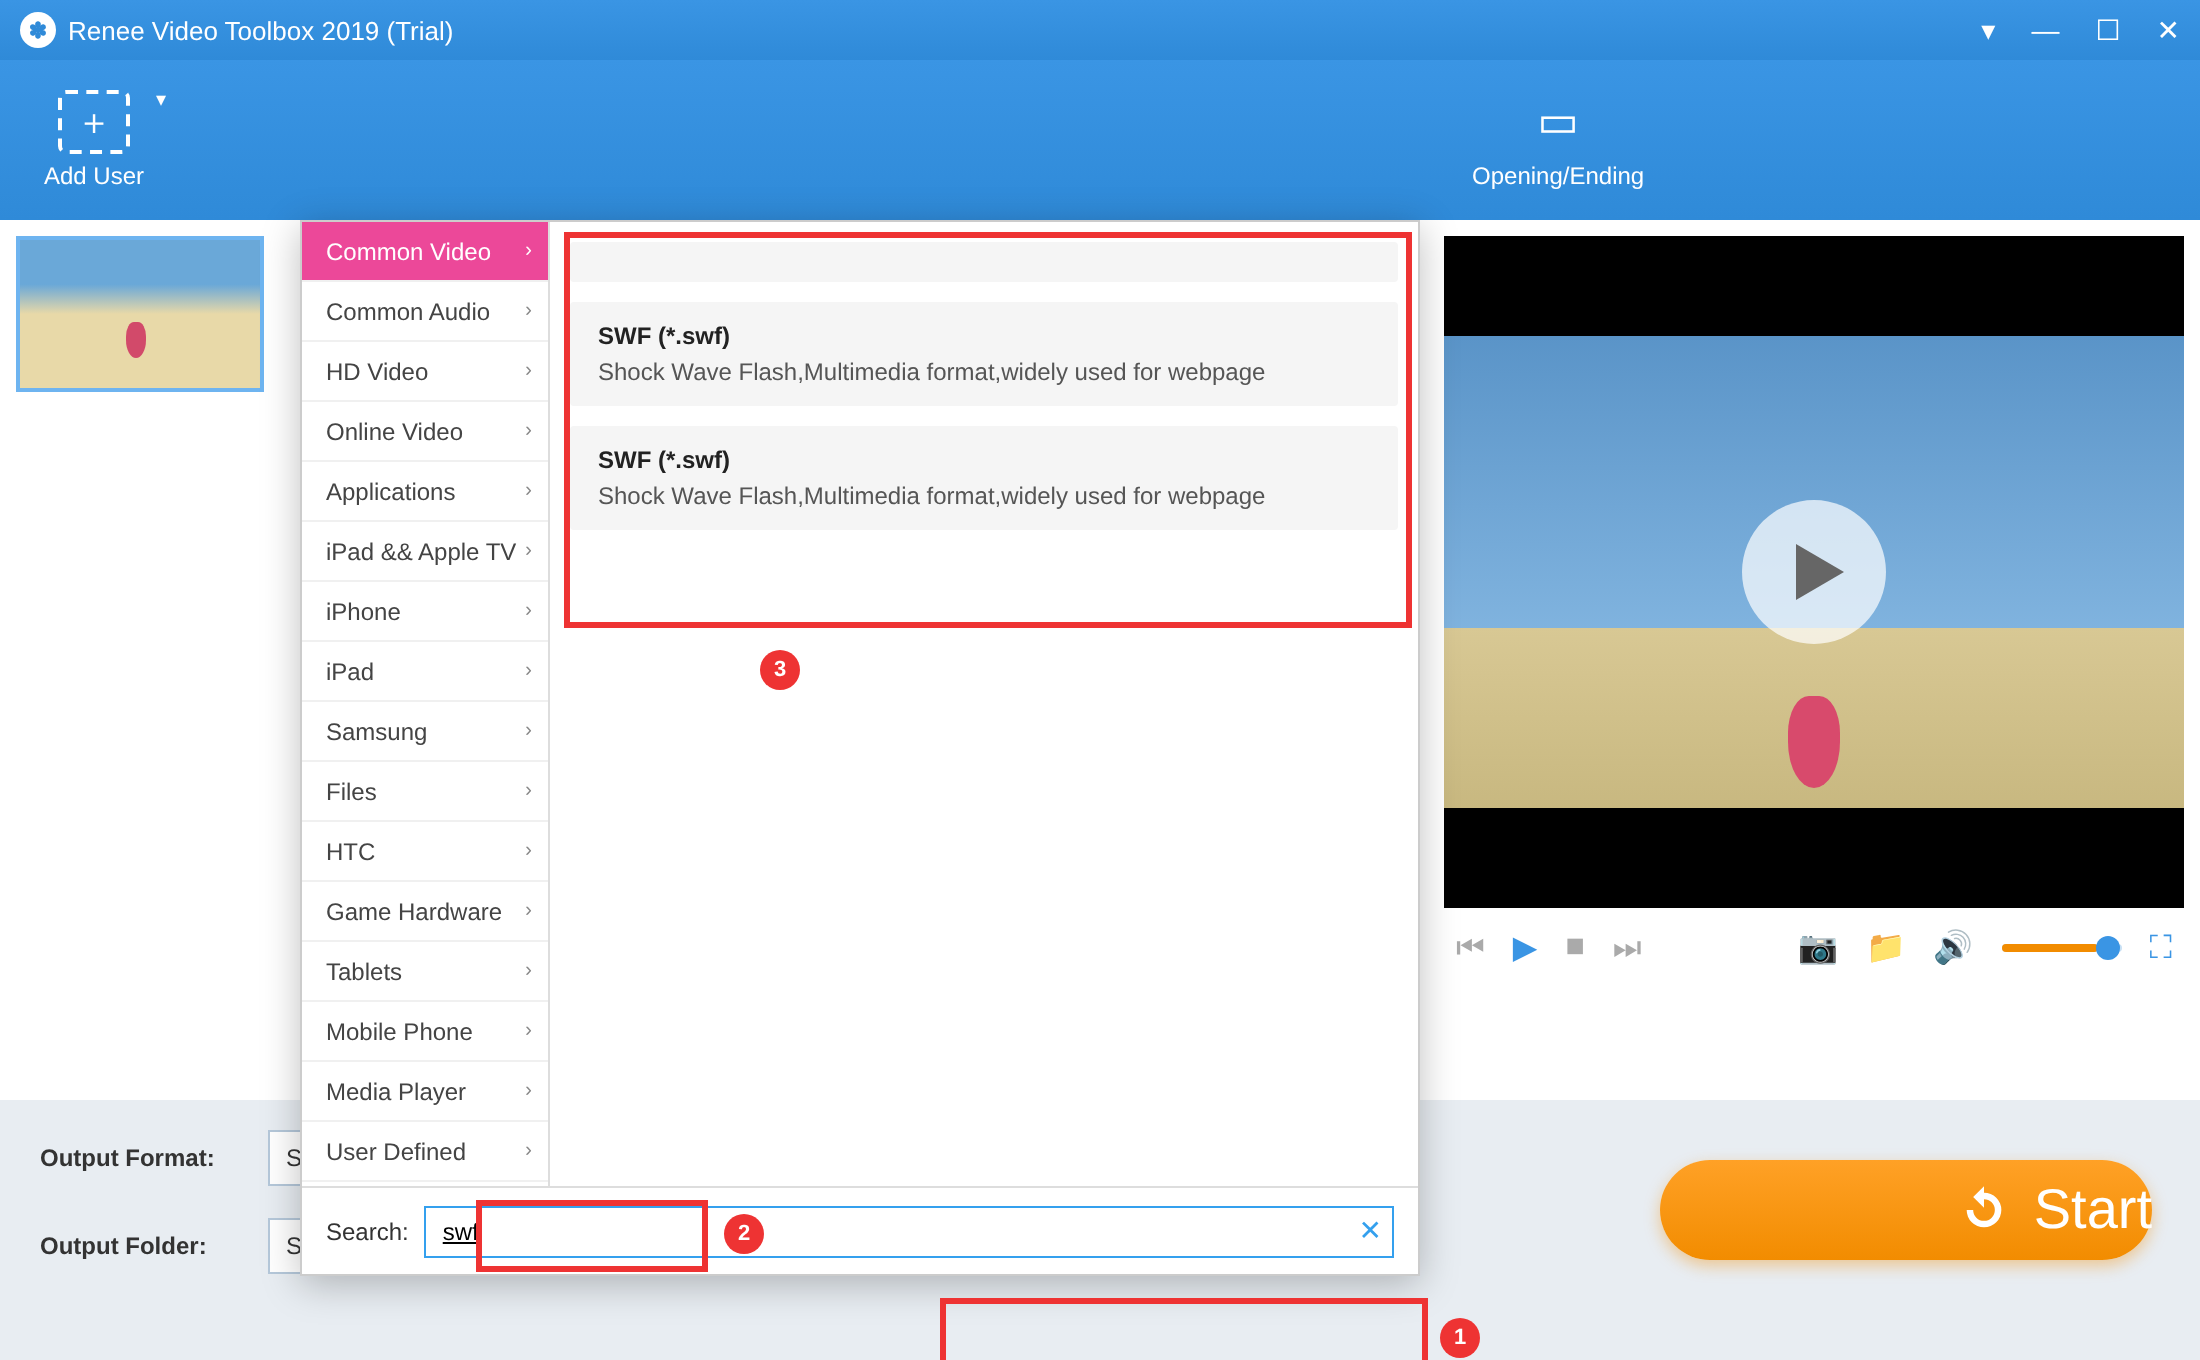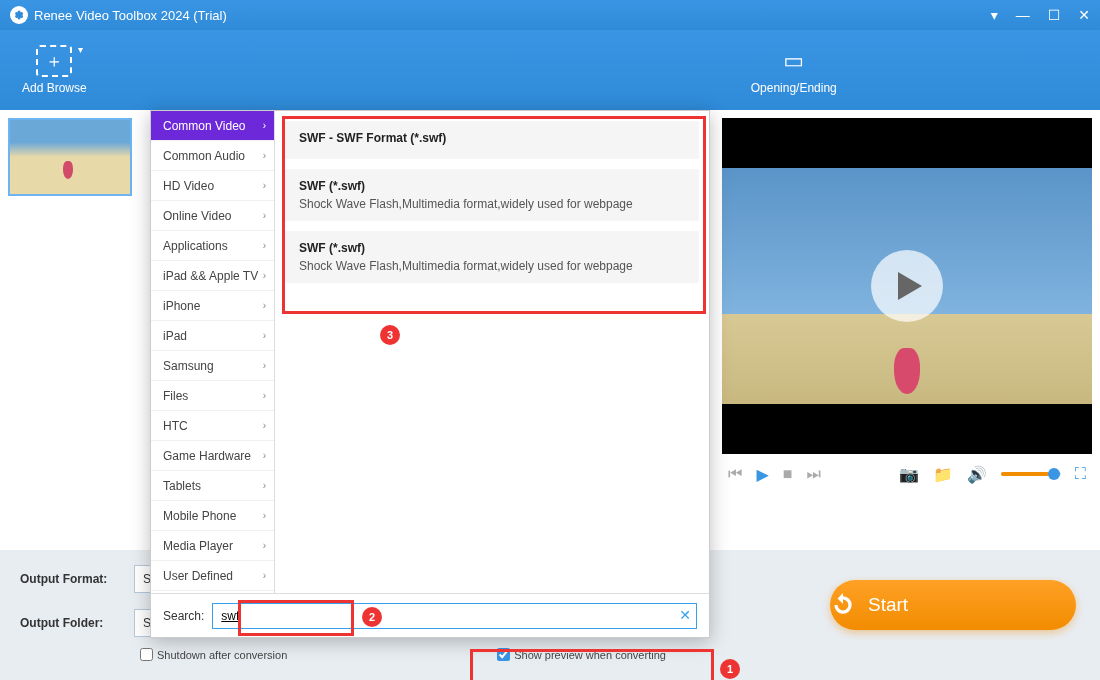--- a/index.html
+++ b/index.html
@@ -31,21 +31,21 @@
 
 .clr-row { position:absolute; left:8px; top:460px; display:flex; gap:6px; }
 .btn { background:#3a95e4; color:#fff; border:none; padding:6px 24px; font-size:12px; cursor:pointer; border-radius:2px; }
 .btn.small { padding:6px 14px; }
 
 
 .format-panel { position:absolute; left:150px; top:0; width:560px; height:528px; background:#fff; border:1px solid #ccc; box-shadow:0 4px 18px rgba(0,0,0,.25); display:flex; flex-direction:column; z-index:10; }
 .format-body { flex:1; display:flex; overflow:hidden; }
 .cat-list { width:124px; border-right:1px solid #ddd; overflow-y:auto; }
 .cat-item { height:30px; display:flex; align-items:center; justify-content:space-between; padding:0 8px 0 12px; font-size:12px; color:#444; cursor:pointer; border-bottom:1px solid #f0f0f0; }
-.cat-item.active { background:#6d28d9; color:#fff; }
+.cat-item.active { background:#ec4899; color:#fff; }
 .cat-item .chev { font-size:10px; color:#888; }
 .cat-item.active .chev { color:#fff; }
 .results { flex:1; padding:10px; overflow-y:auto; position:relative; }
 .result-card { background:#f5f5f5; border-radius:2px; padding:10px 14px; margin-bottom:10px; cursor:pointer; }
 .result-card .rtitle { font-size:12px; font-weight:bold; color:#222; margin-bottom:4px; }
 .result-card .rdesc { font-size:12px; color:#555; }
 .search-row { height:44px; border-top:1px solid #ddd; display:flex; align-items:center; padding:0 12px; gap:8px; }
 .search-row label { font-size:12px; color:#333; }
 .search-box { flex:1; position:relative; }
 .search-box input { width:100%; height:26px; border:1px solid #34a0ee; padding:0 24px 0 8px; font-size:12px; outline:none;text-decoration:underline; }
@@ -83,48 +83,48 @@
 .combo { height:28px; border:1px solid #b5c8da; background:#fff; padding:0 8px; font-size:12px; display:flex; align-items:center; justify-content:space-between; cursor:pointer; }
 .combo.wide { width:300px; }
 .combo.folder { width:330px; }
 .up-toggle { width:30px; height:28px; border:1px solid #b5c8da; background:#fff; display:flex; align-items:center; justify-content:center; color:#3a95e4; cursor:pointer; }
 .os-btn { height:30px; background:#3a95e4; color:#fff; border:none; padding:0 26px; font-size:12px; cursor:pointer; }
 .checkbox-row { display:flex; gap:30px; font-size:11px; color:#444; margin-top:-4px; padding-left:120px; }
 .checkbox-row label { display:flex; align-items:center; gap:4px; }
 .checkbox-row input { accent-color:#3a95e4; }
 
 
-.start-btn { position:absolute; right:24px; bottom:50px; width:246px; height:50px; background:linear-gradient(#ffa126,#f28c00); border-radius:30px; color:#fff; font-size:19px; display:flex; align-items:center; justify-content:flex-start; gap:12px; cursor:pointer; box-shadow:0 3px 8px rgba(242,140,0,.4); }
+.start-btn { position:absolute; right:24px; bottom:50px; width:246px; height:50px; background:linear-gradient(#ffa126,#f28c00); border-radius:30px; color:#fff; font-size:28px; display:flex; align-items:center; justify-content:flex-end; gap:12px; cursor:pointer; box-shadow:0 3px 8px rgba(242,140,0,.4); }
 .start-btn svg { width:26px; height:26px; fill:#fff; }
 
 
 .arrows { position:absolute; inset:0; z-index:29; pointer-events:none; }
 
 .redbox#box-results { left:282px; top:6px; width:424px; height:198px; }
 .redbox#box-search  { left:238px; top:490px; width:116px; height:36px; }
 .redbox#box-output  { left:470px; top:539px; width:244px; height:40px; }
 </style>
 </head>
 <body>
 
 <div class="titlebar">
   <div class="logo">✽</div>
-  <span>Renee Video Toolbox 2024 (Trial)</span>
+  <span>Renee Video Toolbox 2019 (Trial)</span>
   <div class="winbtns">
     <span>▾</span>
     <span>—</span>
     <span>☐</span>
     <span>✕</span>
   </div>
 </div>
 
 <div class="toolbar">
   <div class="tool">
     <div class="ticon">＋</div>
-    <span>Add Browse</span>
+    <span>Add User</span>
     <span style="position:absolute; left:78px; top:14px; font-size:10px;">▾</span>
   </div>
 
   <div class="tool" style="margin-left:640px;">
     <div class="plain-icon">▭</div>
     <span>Opening/Ending</span>
   </div>
 
 </div>
 
@@ -203,21 +203,20 @@
             <span class="chev">›</span>
           </div>
           <div class="cat-item">
             <span>User Defined</span>
             <span class="chev">›</span>
           </div>
           <div class="cat-item"></div>
         </div>
       <div class="results" id="results">
           <div class="result-card">
-            <div class="rtitle">SWF - SWF Format (*.swf)</div>
           </div>
           <div class="result-card">
             <div class="rtitle">SWF (*.swf)</div>
             <div class="rdesc">Shock Wave Flash,Multimedia format,widely used for webpage</div>
           </div>
           <div class="result-card">
             <div class="rtitle">SWF (*.swf)</div>
             <div class="rdesc">Shock Wave Flash,Multimedia format,widely used for webpage</div>
           </div>
         </div>
@@ -294,30 +293,20 @@
     </div>
     <div class="out-row">
       <label>Output Folder:</label>
       <div class="combo folder">
         <span>Same folder as the source</span>
         <span style="color:#3a95e4">▾</span>
       </div>
       <button class="os-btn" style="padding:0 20px;">Browse</button>
       <button class="os-btn" style="padding:0 8px;">Open Output File</button>
     </div>
-    <div class="checkbox-row">
-      <label>
-          <input type="checkbox" style="">
-          <span>Shutdown after conversion</span>
-        </label>
-      <label style="margin-left:180px;">
-          <input type="checkbox" checked="" style="">
-          <span>Show preview when converting</span>
-        </label>
-    </div>
   </div>
 
   <div class="start-btn">
     <svg viewBox="0 0 24 24">
         <path d="M12 4V1L7 6l5 5V7a5 5 0 1 1-5 5H4a8 8 0 1 0 8-8z"></path>
       </svg>
     <span>Start</span>
   </div>
 
 </div>

